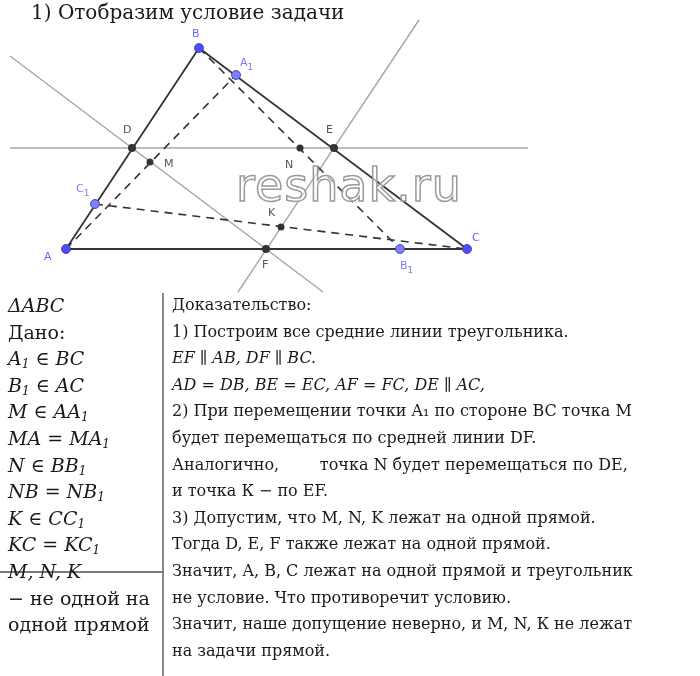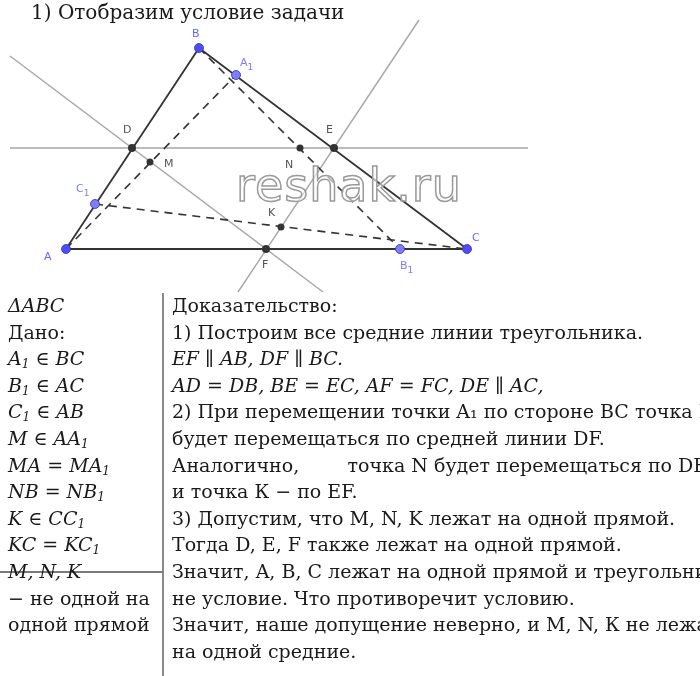--- a/index.html
+++ b/index.html
@@ -8,21 +8,21 @@
   .title { position: absolute; left: 16px; top: 0px; font-size: 20px; line-height: 24px; margin-left: 15px; }
   svg.figure { position: absolute; left: 0; top: 0; }
   .watermark { position: absolute; left: 236px; top: 160px; font-family: "DejaVu Sans", sans-serif;
                font-weight: normal; font-size: 46px; color: rgba(255,255,255,0.6);
                -webkit-text-stroke: 1.5px #9a9a9a; letter-spacing: 1px; line-height: 50px; }
   .given { position: absolute; left: 8px; top: 292px; width: 154px; font-size: 19px; line-height: 26.6px; }
   .given .line, .proof .line { white-space: nowrap; }
   .math { font-style: italic; }
   .vdivider { position: absolute; left: 162px; top: 293px; width: 2px; height: 383px; background: #8a8a8a; }
   .hdivider { position: absolute; left: 0; top: 571px; width: 163px; height: 2px; background: #7a7a7a; }
-  .proof { position: absolute; left: 172px; top: 292px; width: 528px; font-size: 19px; line-height: 26.6px; }
+  .proof { position: absolute; left: 172px; top: 292px; width: 528px; font-size: 16px; line-height: 26.6px; }
   sub { font-size: 12px; vertical-align: -3px; line-height: 0; }
 </style>
 </head>
 <body>
 
 <div class="title">1) Отобразим условие задачи</div>
 
 <svg class="figure" width="700" height="300" viewBox="0 0 700 300">
 
   <g stroke="#a6a6a6" stroke-width="1.4" fill="none">
@@ -80,23 +80,23 @@
 <div class="watermark">reshak.ru</div>
 
 <div class="vdivider"></div>
 <div class="hdivider"></div>
 
 <div class="given">
   <div class="line math"><span>ΔABC</span></div>
   <div class="line">Дано:</div>
   <div class="line math"><span>A</span><sub>1</sub><span> ∈ BC</span></div>
   <div class="line math"><span>B</span><sub>1</sub><span> ∈ AC</span></div>
-  <div class="line math"><span>C</span><sub>1</sub><span> ∈ AB</span></div>
   <div class="line math"><span>M ∈ AA</span><sub>1</sub></div>
   <div class="line math"><span>MA = MA</span><sub>1</sub></div>
+  <div class="line math"><span>N ∈ BB</span><sub>1</sub></div>
   <div class="line math"><span>NB = NB</span><sub>1</sub></div>
   <div class="line math"><span>K ∈ CC</span><sub>1</sub></div>
   <div class="line math"><span>KC = KC</span><sub>1</sub></div>
   <div class="line math">M, N, K</div>
   <div class="line">− не одной на</div>
   <div class="line">одной прямой</div>
 </div>
 
 <div class="proof">
   <div class="line">Доказательство:</div>
@@ -105,14 +105,14 @@
   <div class="line math">AD = DB, BE = EC, AF = FC, DE ∥ AC,</div>
   <div class="line">2) При перемещении точки A₁ по стороне BC точка M</div>
   <div class="line">будет перемещаться по средней линии DF.</div>
   <div class="line" style="white-space:pre">Аналогично,        точка N будет перемещаться по DE,</div>
   <div class="line">и точка К − по EF.</div>
   <div class="line">3) Допустим, что M, N, K лежат на одной прямой.</div>
   <div class="line">Тогда D, E, F также лежат на одной прямой.</div>
   <div class="line">Значит, A, B, C лежат на одной прямой и треугольник</div>
   <div class="line">не условие. Что противоречит условию.</div>
   <div class="line">Значит, наше допущение неверно, и M, N, К не лежат</div>
-  <div class="line">на одной средние.</div>
+  <div class="line">на задачи прямой.</div>
 </div>
 
 </body></html>

